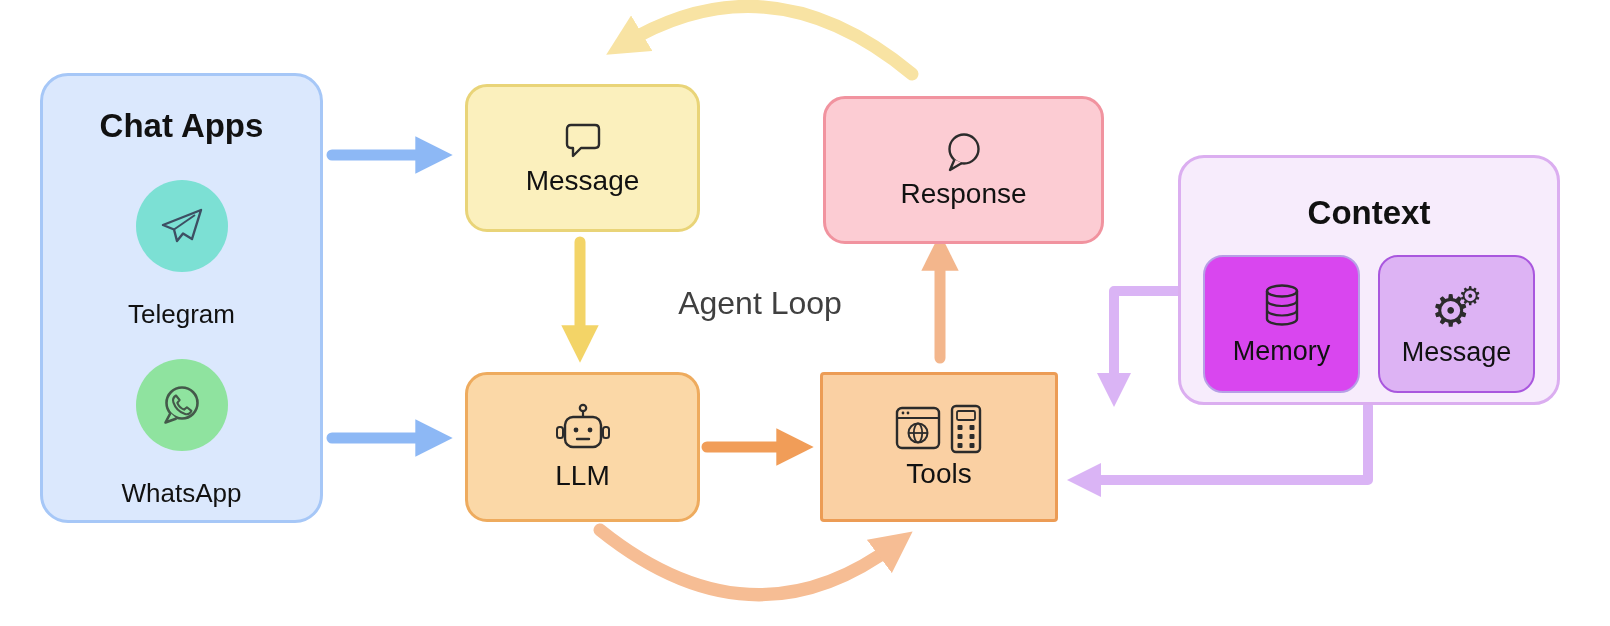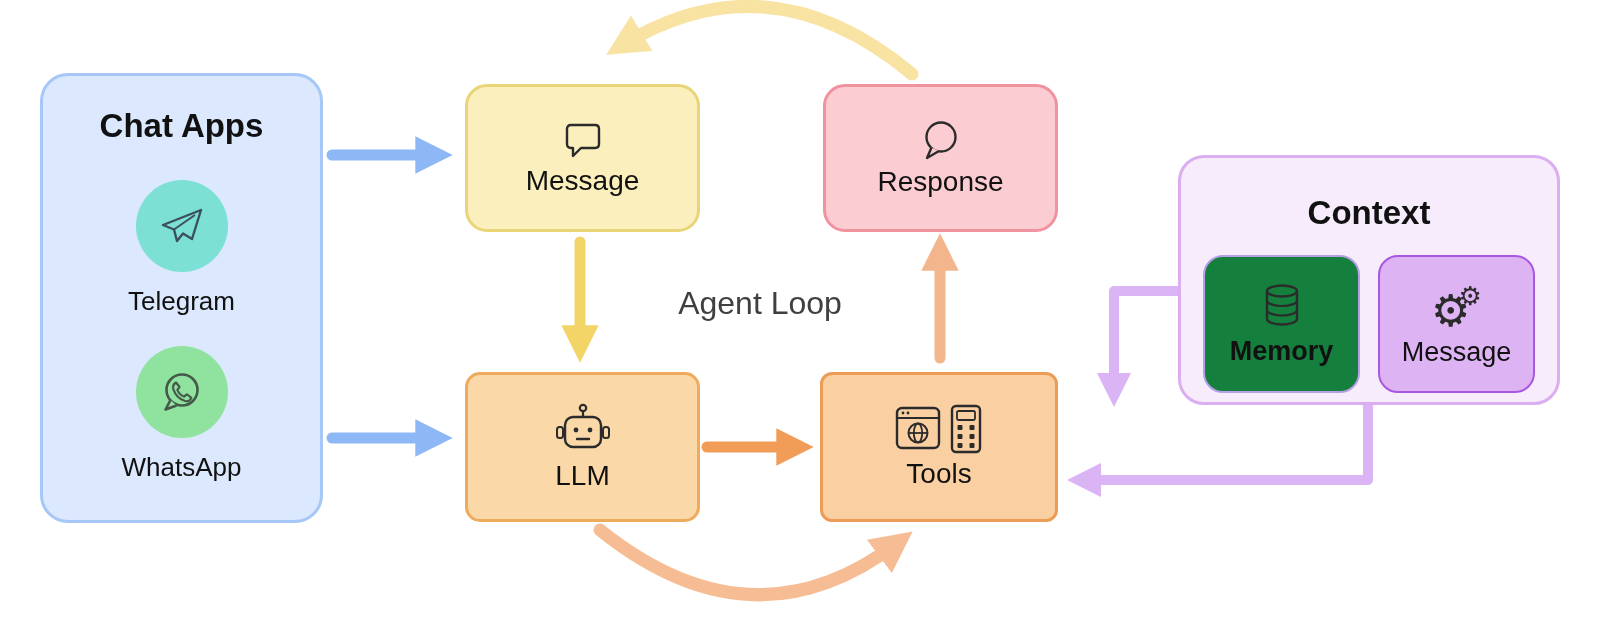--- a/index.html
+++ b/index.html
@@ -8,35 +8,35 @@
   .arrow-layer{position:absolute;left:0;top:0;z-index:1;}
   .node{position:absolute;z-index:2;box-sizing:border-box;display:flex;flex-direction:column;align-items:center;justify-content:center;}
   .node .label{font-size:28px;color:#111;}
 
   
   #chat-apps{left:40px;top:73px;width:283px;height:450px;background:#dbe8fd;border:3px solid #a6c7f7;border-radius:28px;justify-content:flex-start;padding-top:30px;}
   .panel-title{font-size:33px;font-weight:600;color:#111;line-height:40px;}
   .app-circle{width:92px;height:92px;border-radius:50%;display:flex;align-items:center;justify-content:center;}
   .telegram-circle{background:#7ce0d4;margin-top:34px;}
   .whatsapp-circle{background:#8fe39f;margin-top:30px;}
-  .app-label{font-size:26px;color:#111;margin-top:14px;line-height:30px;}
+  .app-label{font-size:26px;color:#111;margin-top:27px;line-height:30px;}
 
   
   #message{left:465px;top:84px;width:235px;height:148px;background:#fbf0bd;border:3px solid #e9d478;border-radius:22px;}
-  #response{left:823px;top:84px;width:235px;height:148px;background:#fcccd3;border:3px solid #f1939f;border-radius:22px;}
-  #llm{left:465px;top:372px;width:235px;height:150px;background:#fbd8a7;border:3px solid #eeab5e;border-radius:15px;}
-  #tools{left:820px;top:372px;width:238px;height:150px;background:#fad0a3;border:3px solid #ec9c55;border-radius:12px;align-items:center;}
+  #response{left:823px;top:96px;width:281px;height:148px;background:#fcccd3;border:3px solid #f1939f;border-radius:22px;}
+  #llm{left:465px;top:372px;width:235px;height:150px;background:#fbd8a7;border:3px solid #eeab5e;border-radius:22px;}
+  #tools{left:820px;top:372px;width:238px;height:150px;background:#fad0a3;border:3px solid #ec9c55;border-radius:4px;align-items:center;}
 
   .agent-loop{position:absolute;left:660px;top:285px;width:200px;text-align:center;font-size:32px;font-weight:500;color:#404040;z-index:2;}
 
   
   #context{left:1178px;top:155px;width:382px;height:250px;background:#f7ecfc;border:3px solid #dbaef0;border-radius:26px;justify-content:center;padding-top:26px;}
   .context-row{display:flex;gap:18px;margin-top:22px;}
   .subnode{width:157px;height:138px;border-radius:20px;display:flex;flex-direction:column;align-items:center;justify-content:center;box-sizing:border-box;}
-  #memory{background:#15803d;border:2.5px solid #b79fe6;font-weight:bold;}
+  #memory{background:#d946ef;border:2.5px solid #b79fe6;}
   #skills{background:#ddb3f4;border:2.5px solid #a957de;}
   .subnode .label{font-size:27px;margin-top:4px;}
 
   
   .gears{position:relative;height:52px;display:flex;align-items:flex-end;justify-content:center;color:#2b2b2b;font-family:"Liberation Sans","DejaVu Sans",sans-serif;}
   .gear-big{font-size:44px;line-height:1;}
   .gear-small{font-size:26px;line-height:1;position:relative;top:-24px;margin-left:-12px;}
 </style>
 </head>
 <body>

